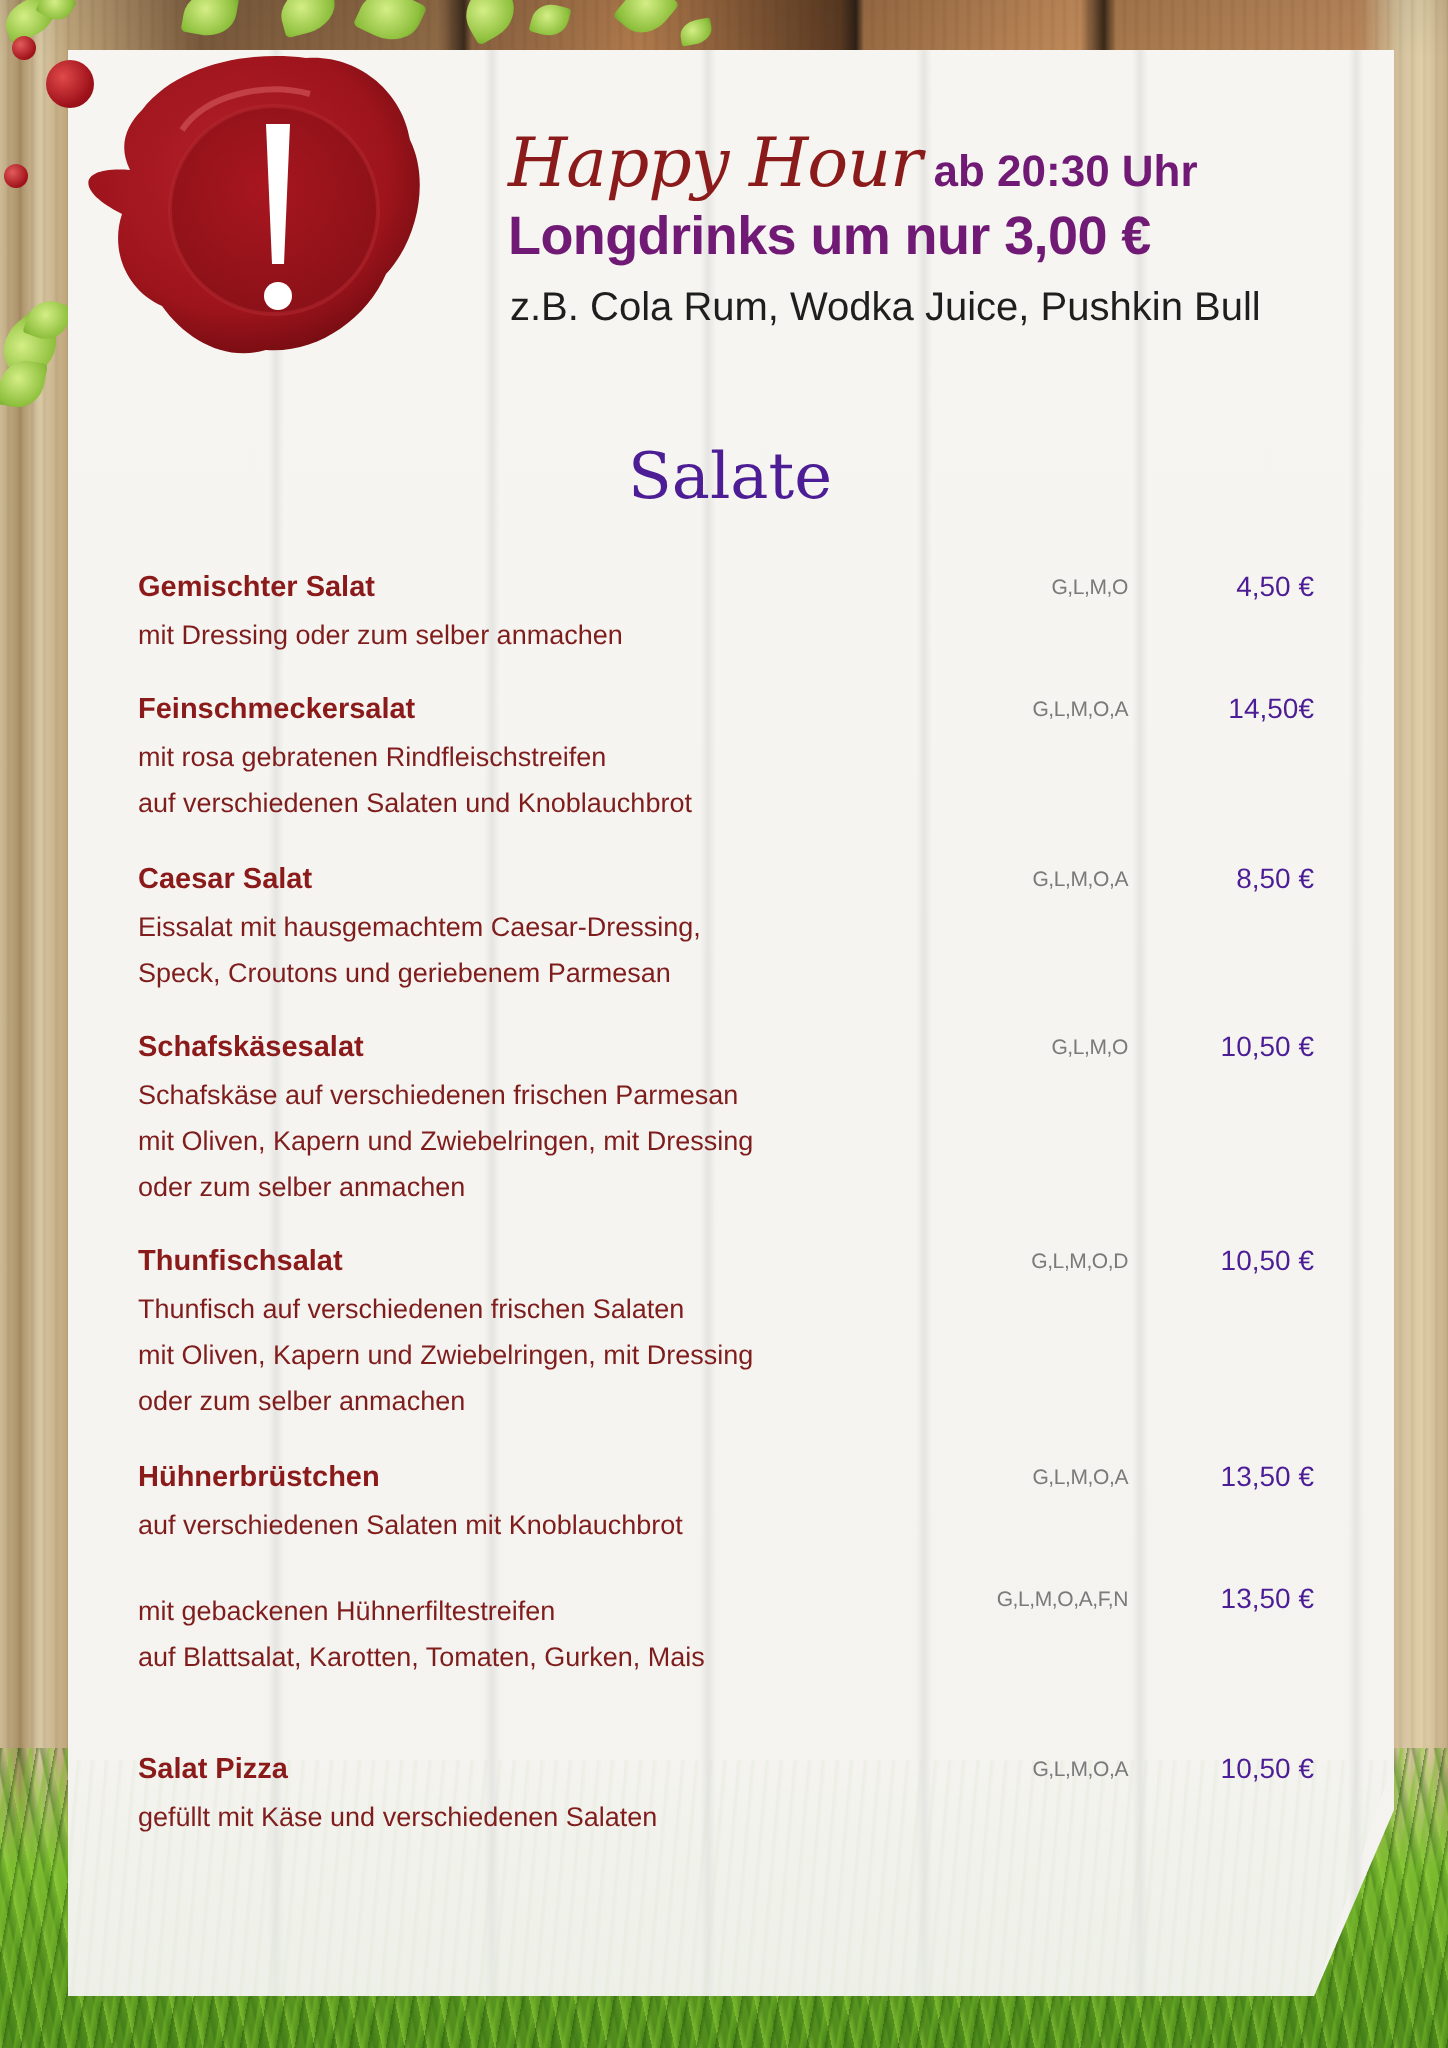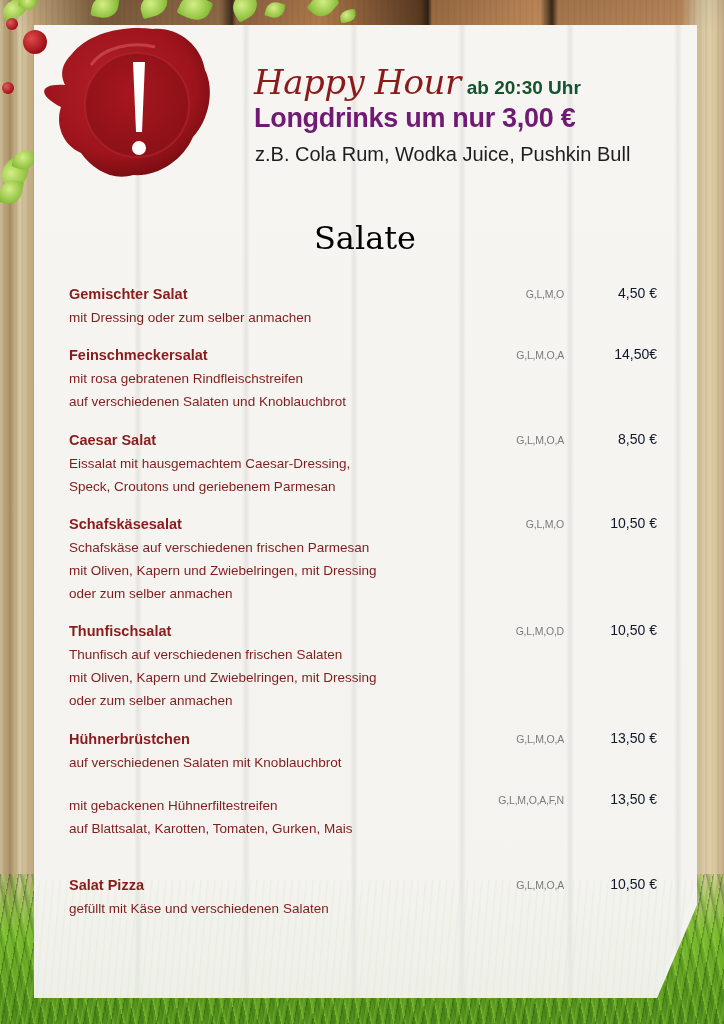--- a/index.html
+++ b/index.html
@@ -81,52 +81,52 @@
   .hh-line1 {
     position: absolute; left: 254px; top: 62px; white-space: nowrap;
   }
   .hh-title {
     font-family: "DejaVu Serif", "Liberation Serif", serif;
     font-size: 34px; color: #8b1a1a; letter-spacing: -0.5px;
     font-style: italic; font-weight: normal;
   }
   .hh-time {
     font-family: "Liberation Sans", sans-serif;
-    font-size: 19px; font-weight: bold; color: #14532d; margin-left: 6px;
+    font-size: 22px; font-weight: bold; color: #701a75; margin-left: 6px;
   }
   .hh-line2 {
     position: absolute; left: 254px; top: 103px;
     font-size: 27px; font-weight: bold; color: #701a75; white-space: nowrap;
     letter-spacing: -0.3px;
   }
   .hh-line3 {
     position: absolute; left: 255px; top: 143px;
     font-size: 20px; color: #1e1e1e; white-space: nowrap;
   }
   
   .section-title {
     position: absolute; left: 0; right: 0; top: 219px; text-align: center;
     font-family: "DejaVu Serif", "Liberation Serif", serif;
-    font-size: 32px; color: #000000; padding-left: 6px;
+    font-size: 32px; color: #4c1d95; padding-left: 6px;
   }
   
   .menu-list { position: absolute; left: 0; top: 0; width: 724px; height: 1024px; }
   .item { position: absolute; left: 69px; width: 590px; }
   .item-name {
     font-size: 14.5px; font-weight: bold; color: #8b1a1a; line-height: 18px;
   }
   .item-desc {
     font-size: 13.5px; color: #7f1d1d; line-height: 23px; margin-top: 3px;
   }
   .item-allergens {
     position: absolute; top: 3px; right: 95px; font-size: 10.5px; color: #7a7a7a;
     text-align: right; letter-spacing: -0.2px; padding-left: 16px;
   }
   .item-price {
-    position: absolute; top: 0; right: 2px; font-size: 14px; color: #0f172a; text-align: right;
+    position: absolute; top: 0; right: 2px; font-size: 14px; color: #4c1d95; text-align: right;
   }
 </style>
 </head>
 <body>
 
 <div class="bg-fence"></div>
 
 <div>
   <div class="leaf" style="left:2px;top:0px;width:26px;height:18px;transform:rotate(-20deg);"></div>
   <div class="leaf" style="left:20px;top:-4px;width:16px;height:14px;transform:rotate(30deg);"></div>

